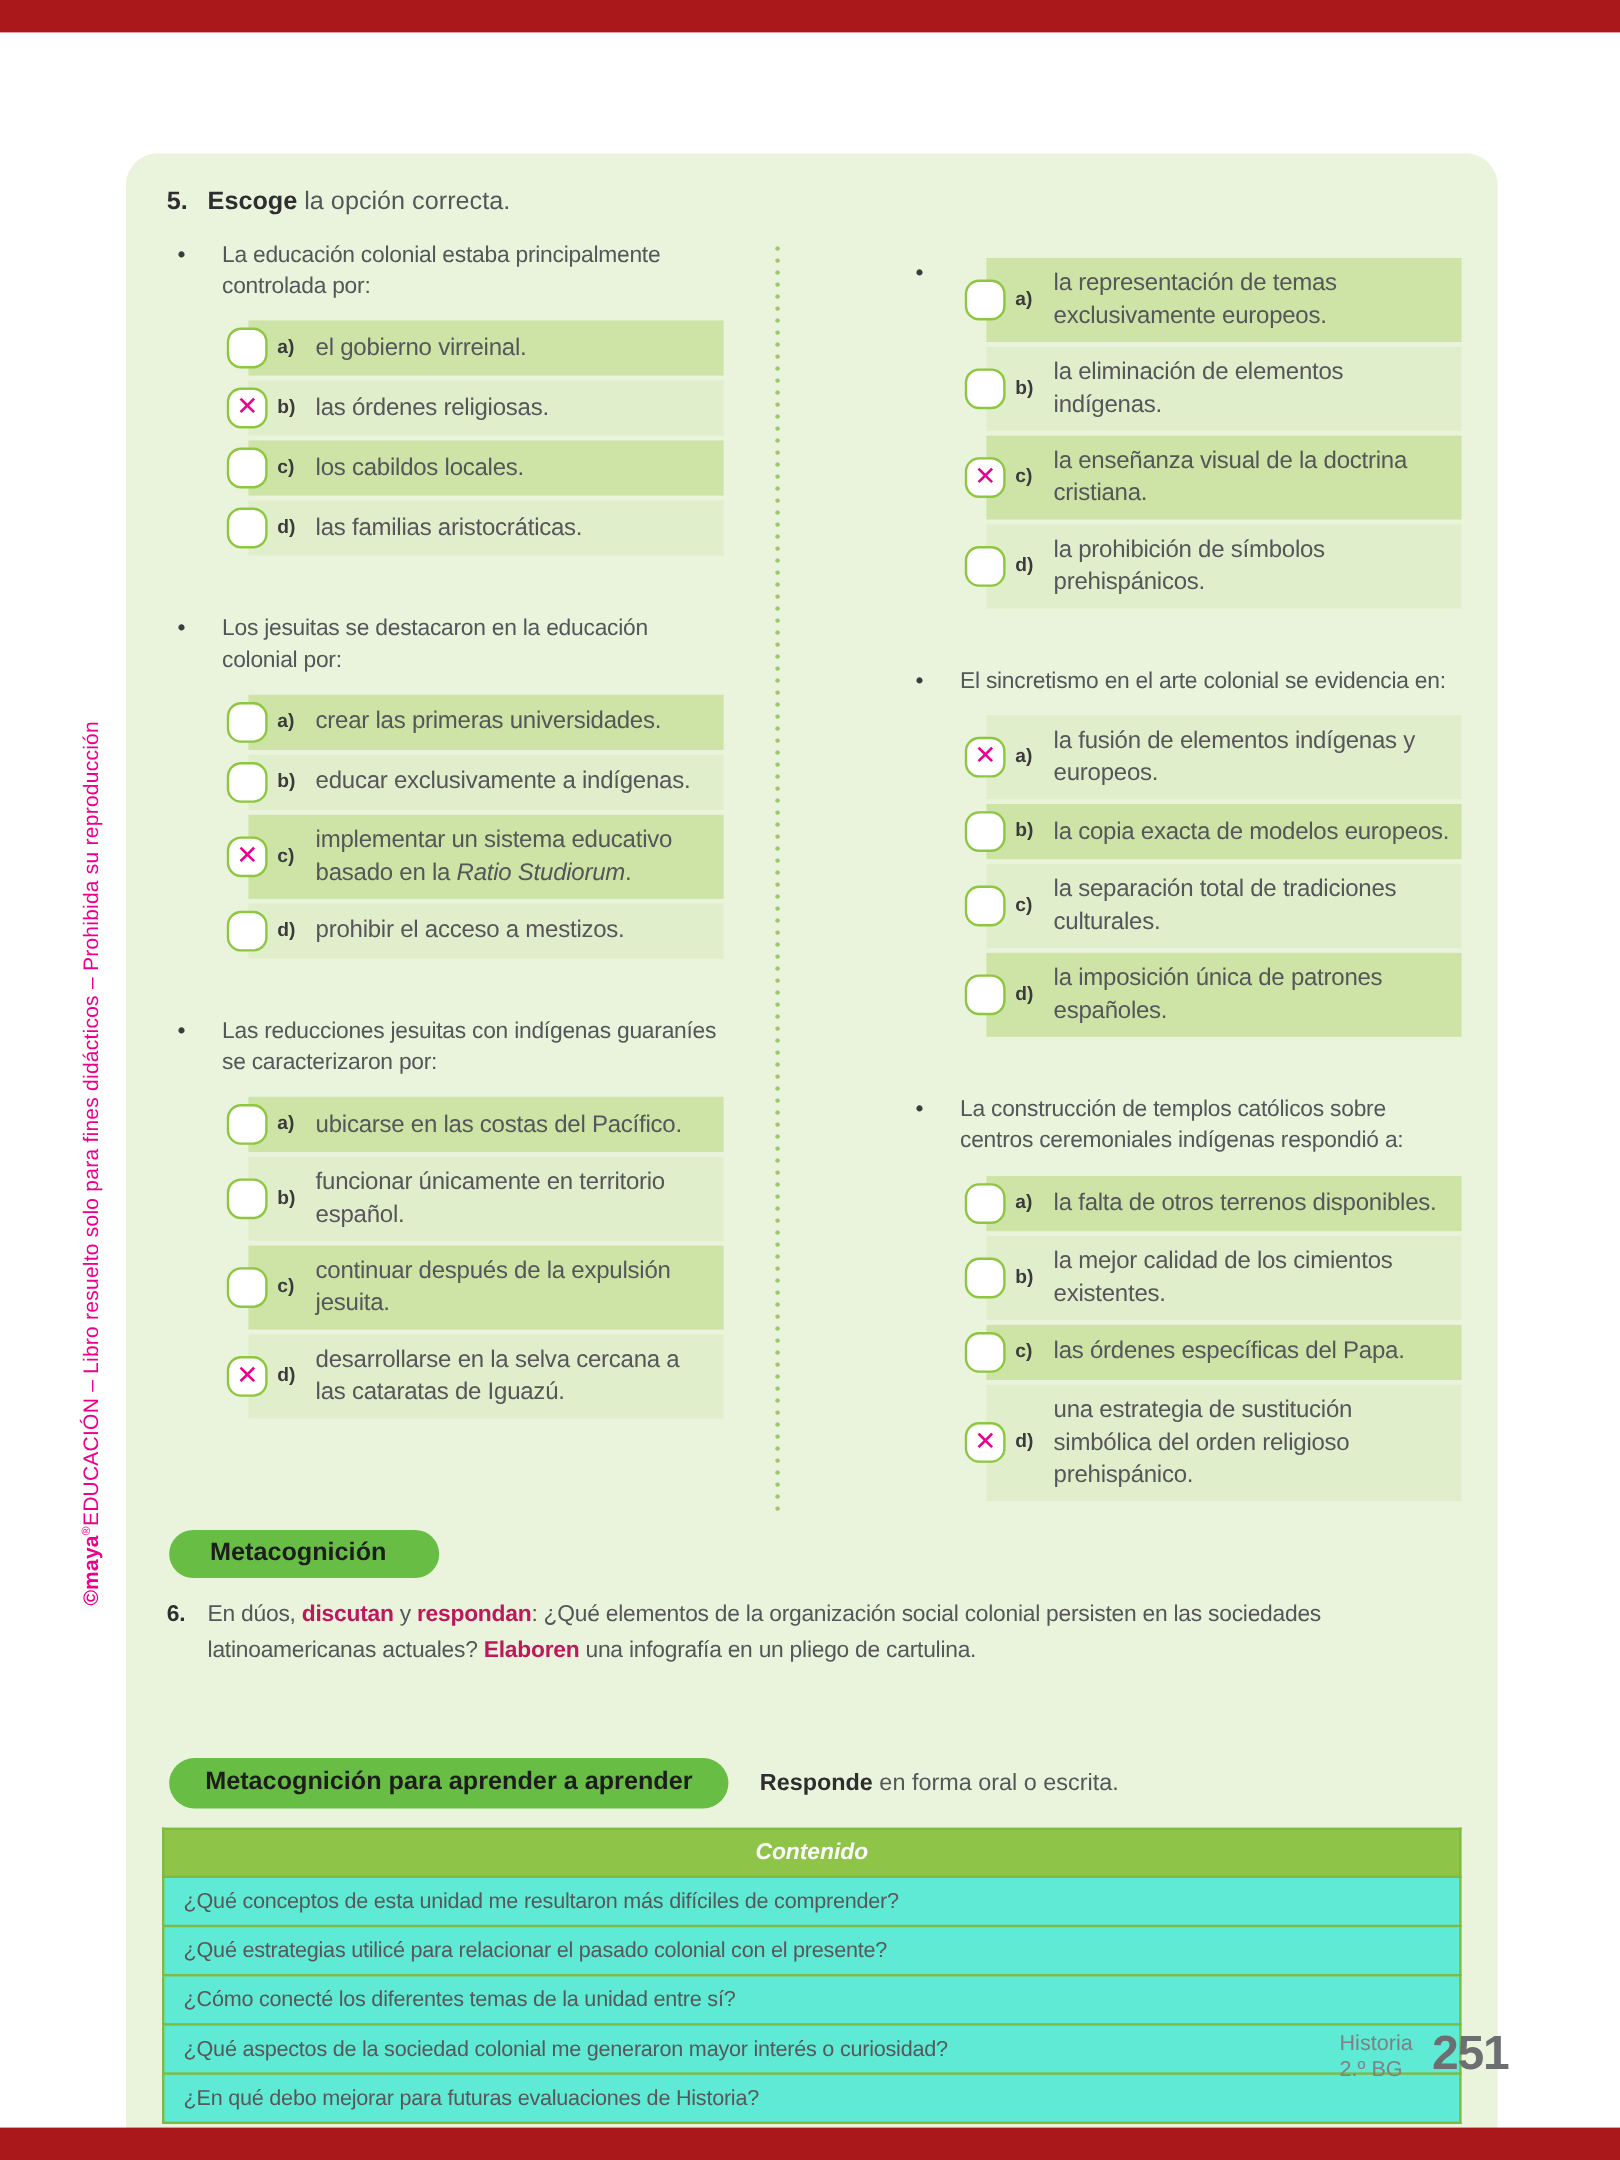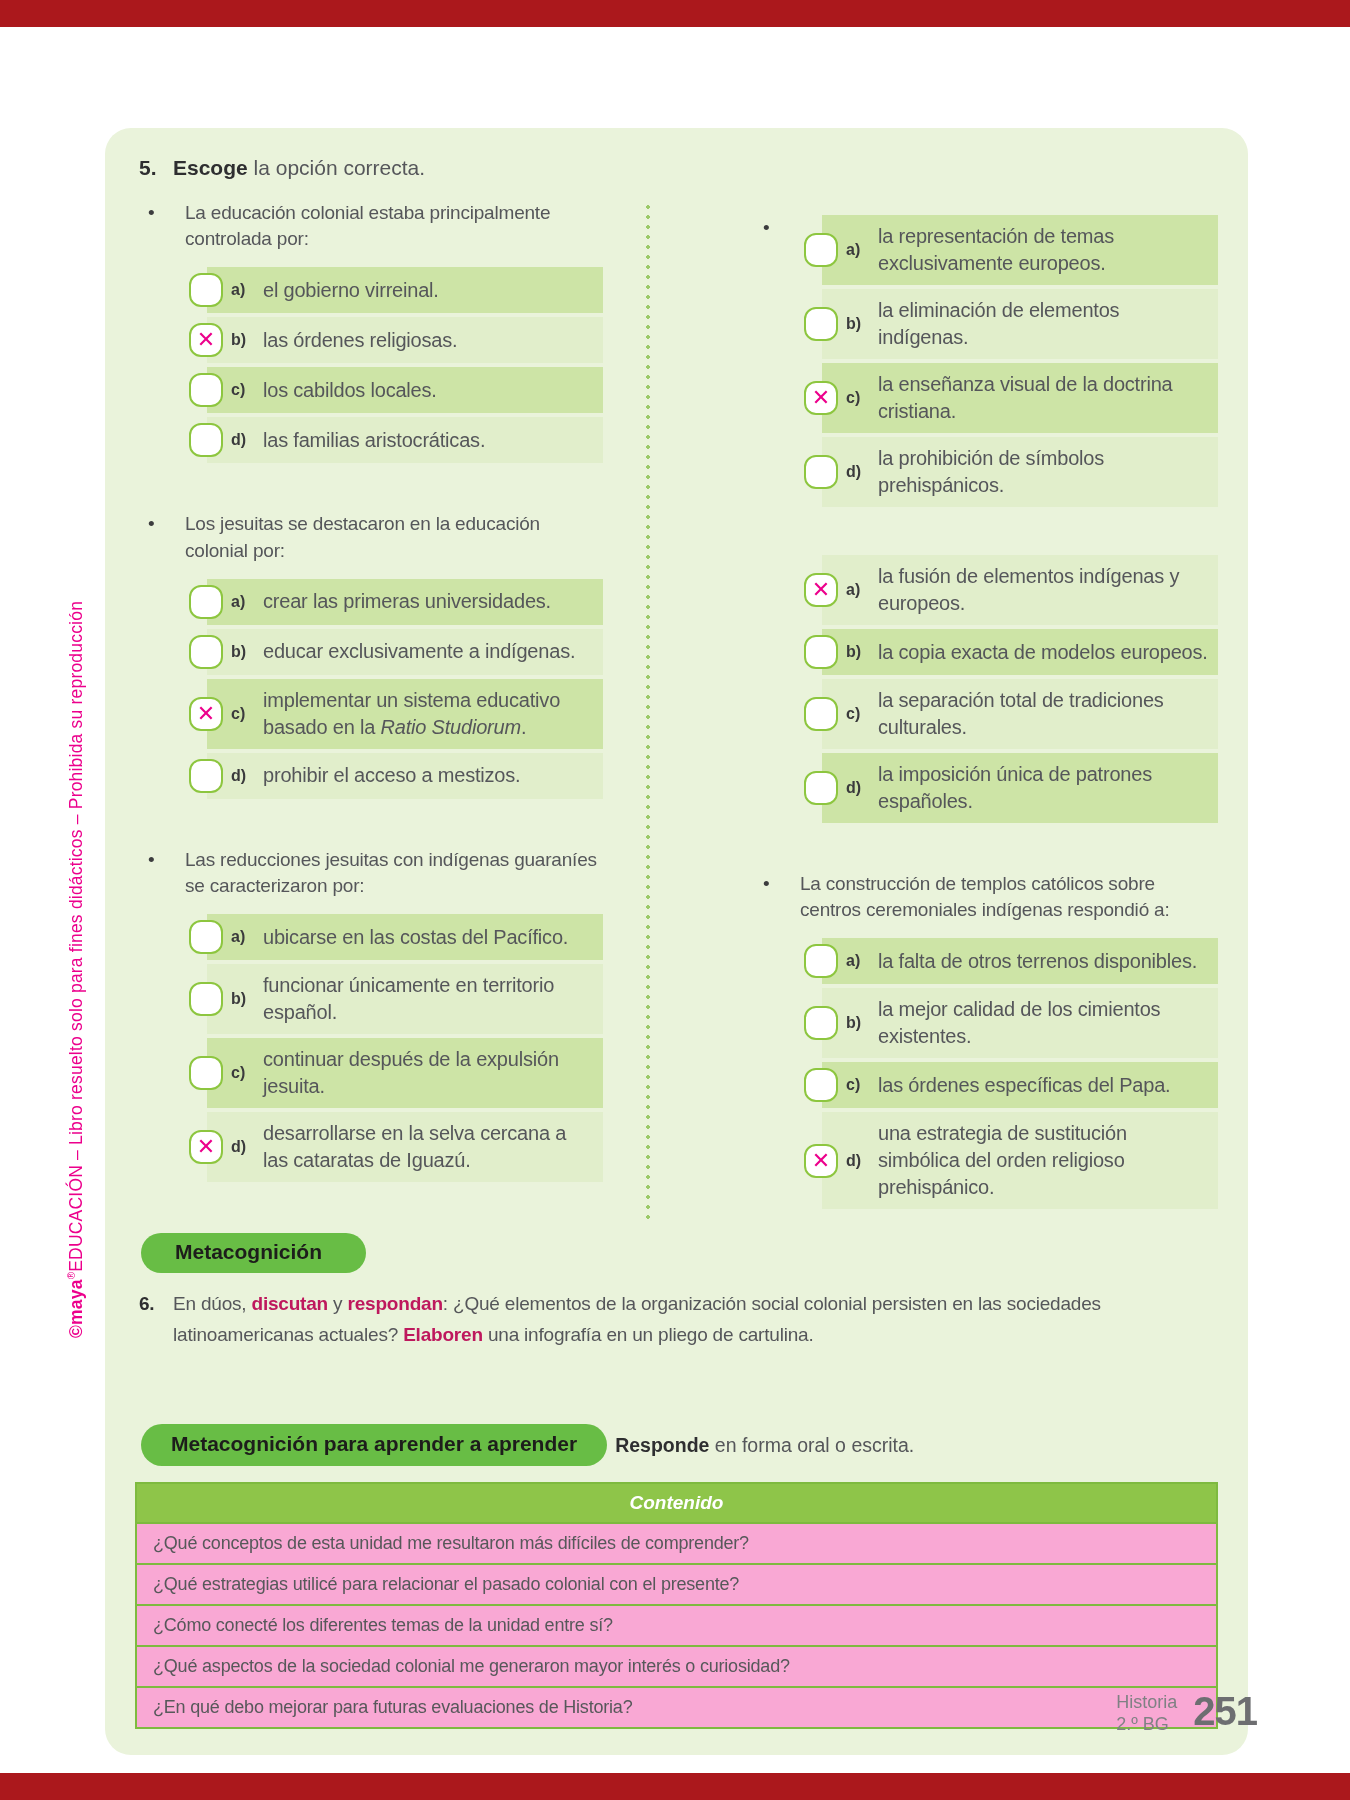--- a/index.html
+++ b/index.html
@@ -75,34 +75,34 @@
   .pill{
     display:inline-block;background:#68bd45;border-radius:999px;
     color:#1d1d1b;font-weight:bold;
   }
   .pill-coeval{font-size:21px;padding:7px 44px 9px 34px;margin:14px 0 16px 6px;}
 
   .item6{display:flex;font-size:19px;color:#55565a;line-height:1.6;margin-left:4px;letter-spacing:-.2px;}
   .i6-num{font-weight:bold;color:#2e2e30;width:34px;flex-shrink:0;}
   .item6 b{color:#be185d;}
 
-  .metacog-row{display:flex;align-items:center;gap:8px;margin:74px 0 16px 6px;}
+  .metacog-row{display:flex;align-items:center;gap:26px;margin:74px 0 16px 6px;}
   .pill-metacog{font-size:21px;padding:8px 30px 10px;}
   .responde{font-size:19.5px;color:#55565a;}
   .responde b{color:#2e2e30;}
 
   table.meta{
     width:100%;border-collapse:collapse;margin-top:4px;
   }
   table.meta th{
     background:#8ec549;color:#ffffff;font-size:19px;font-weight:bold;
     text-align:center;padding:8px 10px;border:2px solid #7eba3f;font-style:italic;
   }
   table.meta td{
-    background:#f9a8d4;color:#57585a;font-size:18px;letter-spacing:-.2px;
+    background:#5eead4;color:#57585a;font-size:18px;letter-spacing:-.2px;
     padding:9px 16px;border:2px solid #7eba3f;
   }
 
   .page-footer{
     position:absolute;top:1692px;right:93px;
     display:flex;align-items:flex-start;gap:16px;
   }
   .course{text-align:left;color:#808184;font-size:18px;line-height:1.2;}
   .pagenum{color:#6d6e71;font-weight:bold;font-size:40px;line-height:.95;letter-spacing:-1px;}
 </style>
@@ -284,20 +284,21 @@
               <span class="x-mark"></span>
             </span>
           <div class="band">
               <span class="letter">d)</span>
               <span class="opt-text"><span>la prohibición de símbolos prehispánicos.</span><i></i><span></span></span>
             </div>
         </div>
       </div>
 
       <div class="question">
+        <div class="prompt"><span class="bullet"></span><span>El sincretismo en el arte colonial se evidencia en:</span></div>
         <div class="option s-l">
           <span class="checkbox">
               <span class="x-mark">✕</span>
             </span>
           <div class="band">
               <span class="letter">a)</span>
               <span class="opt-text"><span>la fusión de elementos indígenas y europeos.</span><i></i><span></span></span>
             </div>
         </div>
         <div class="option s-d">

